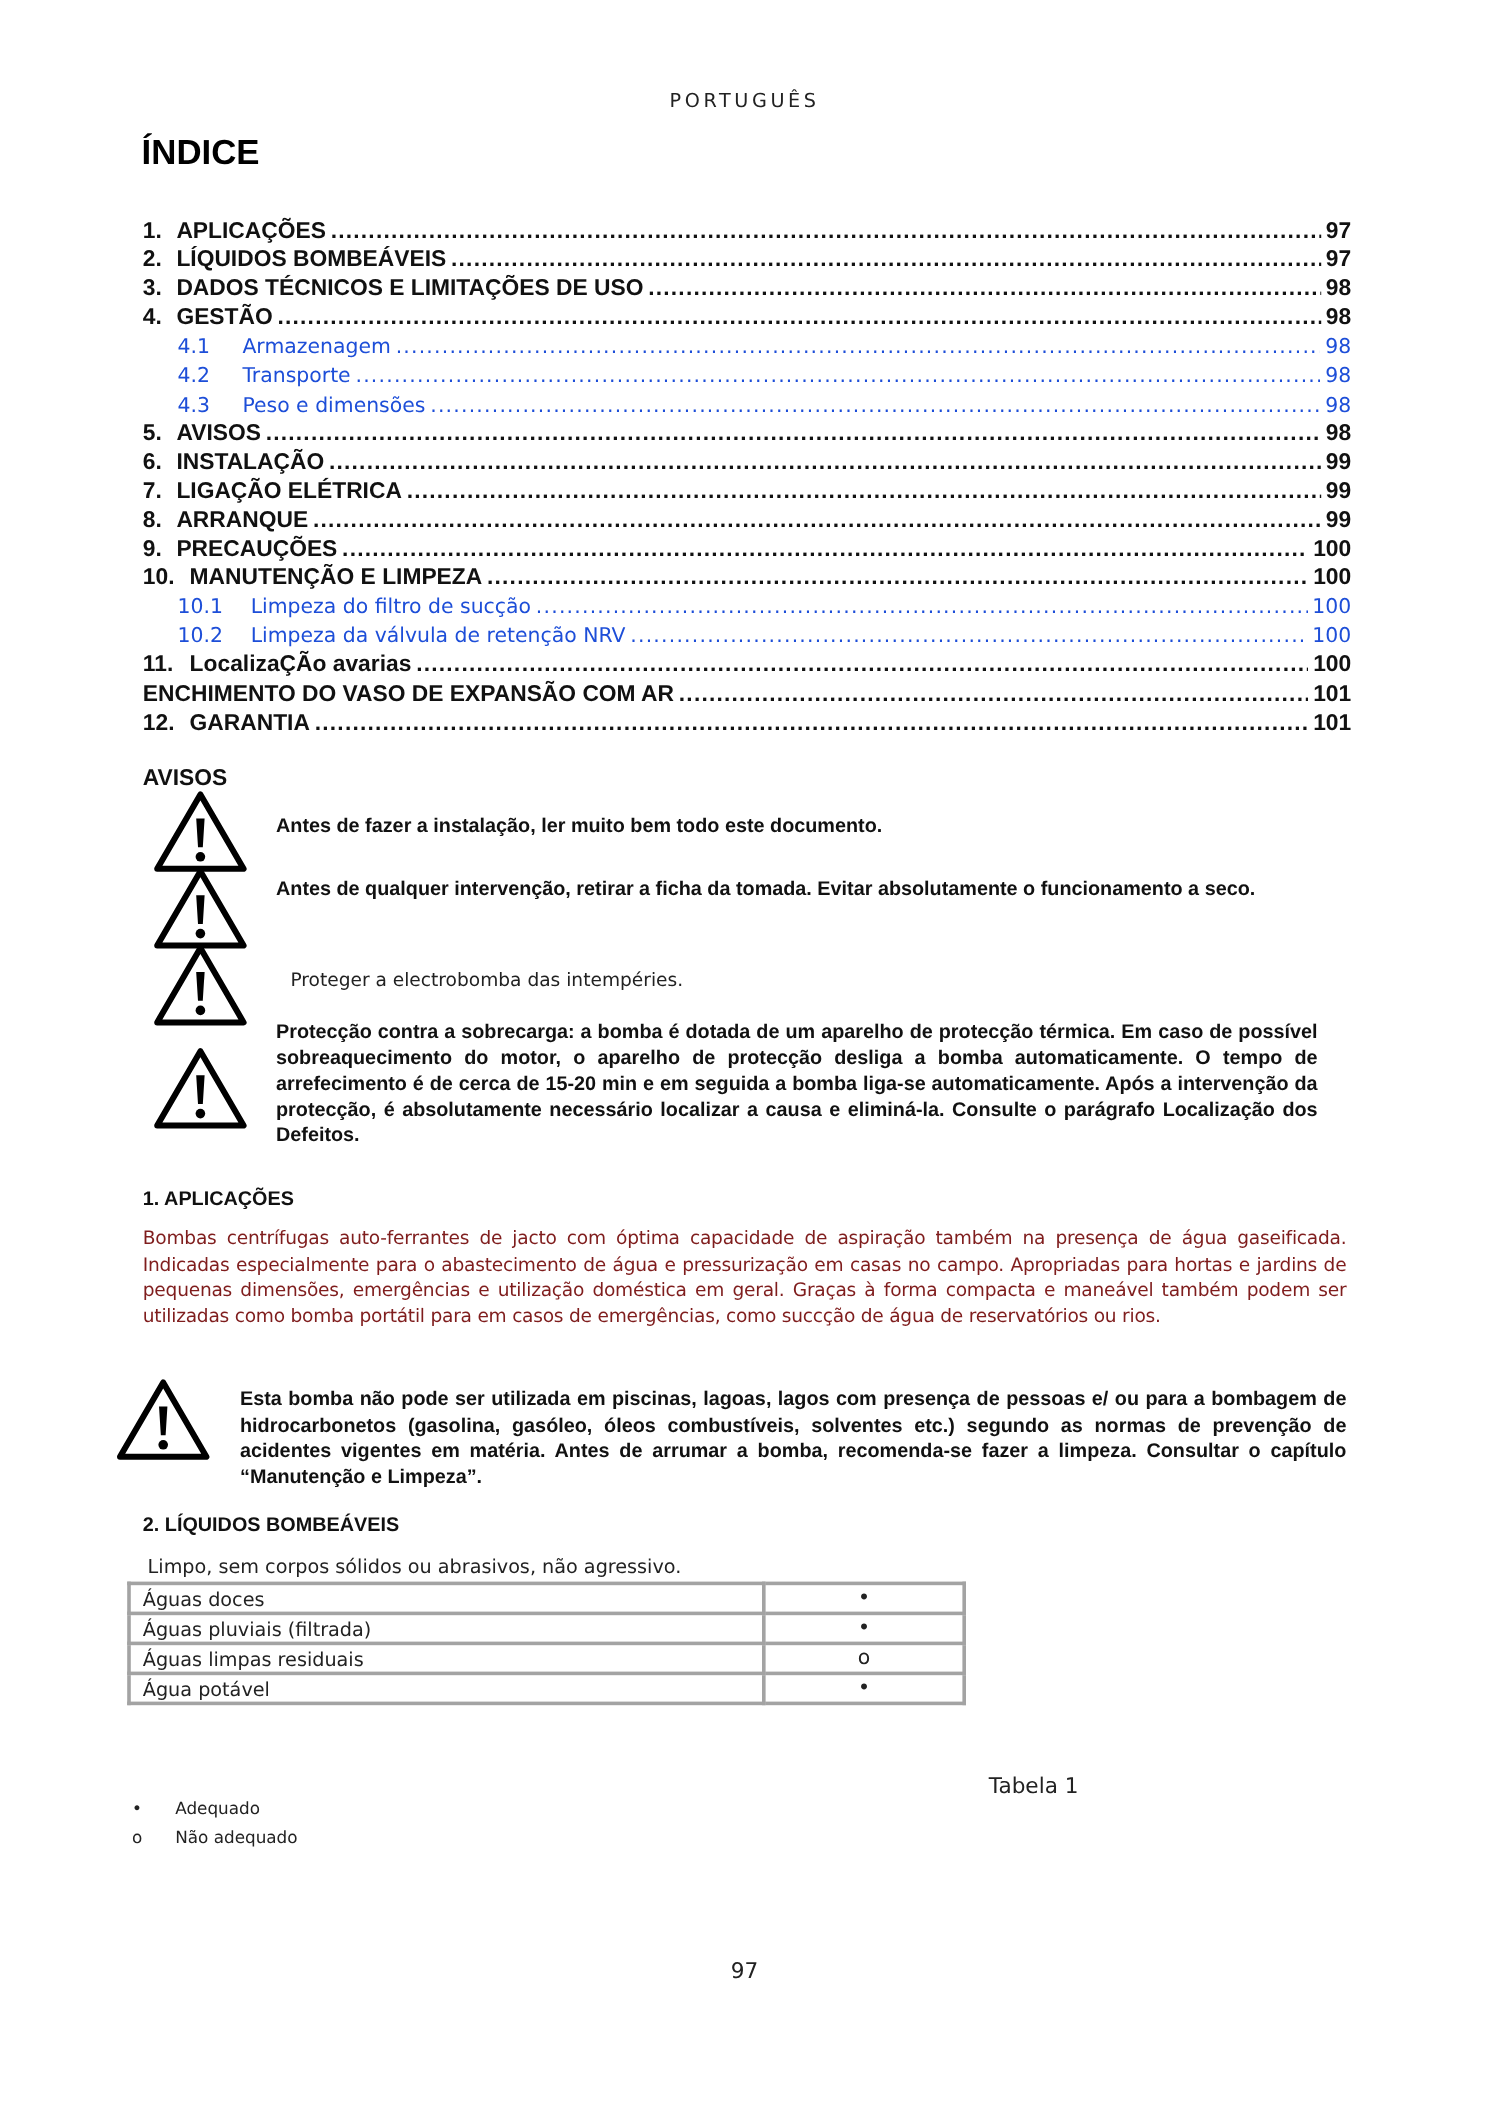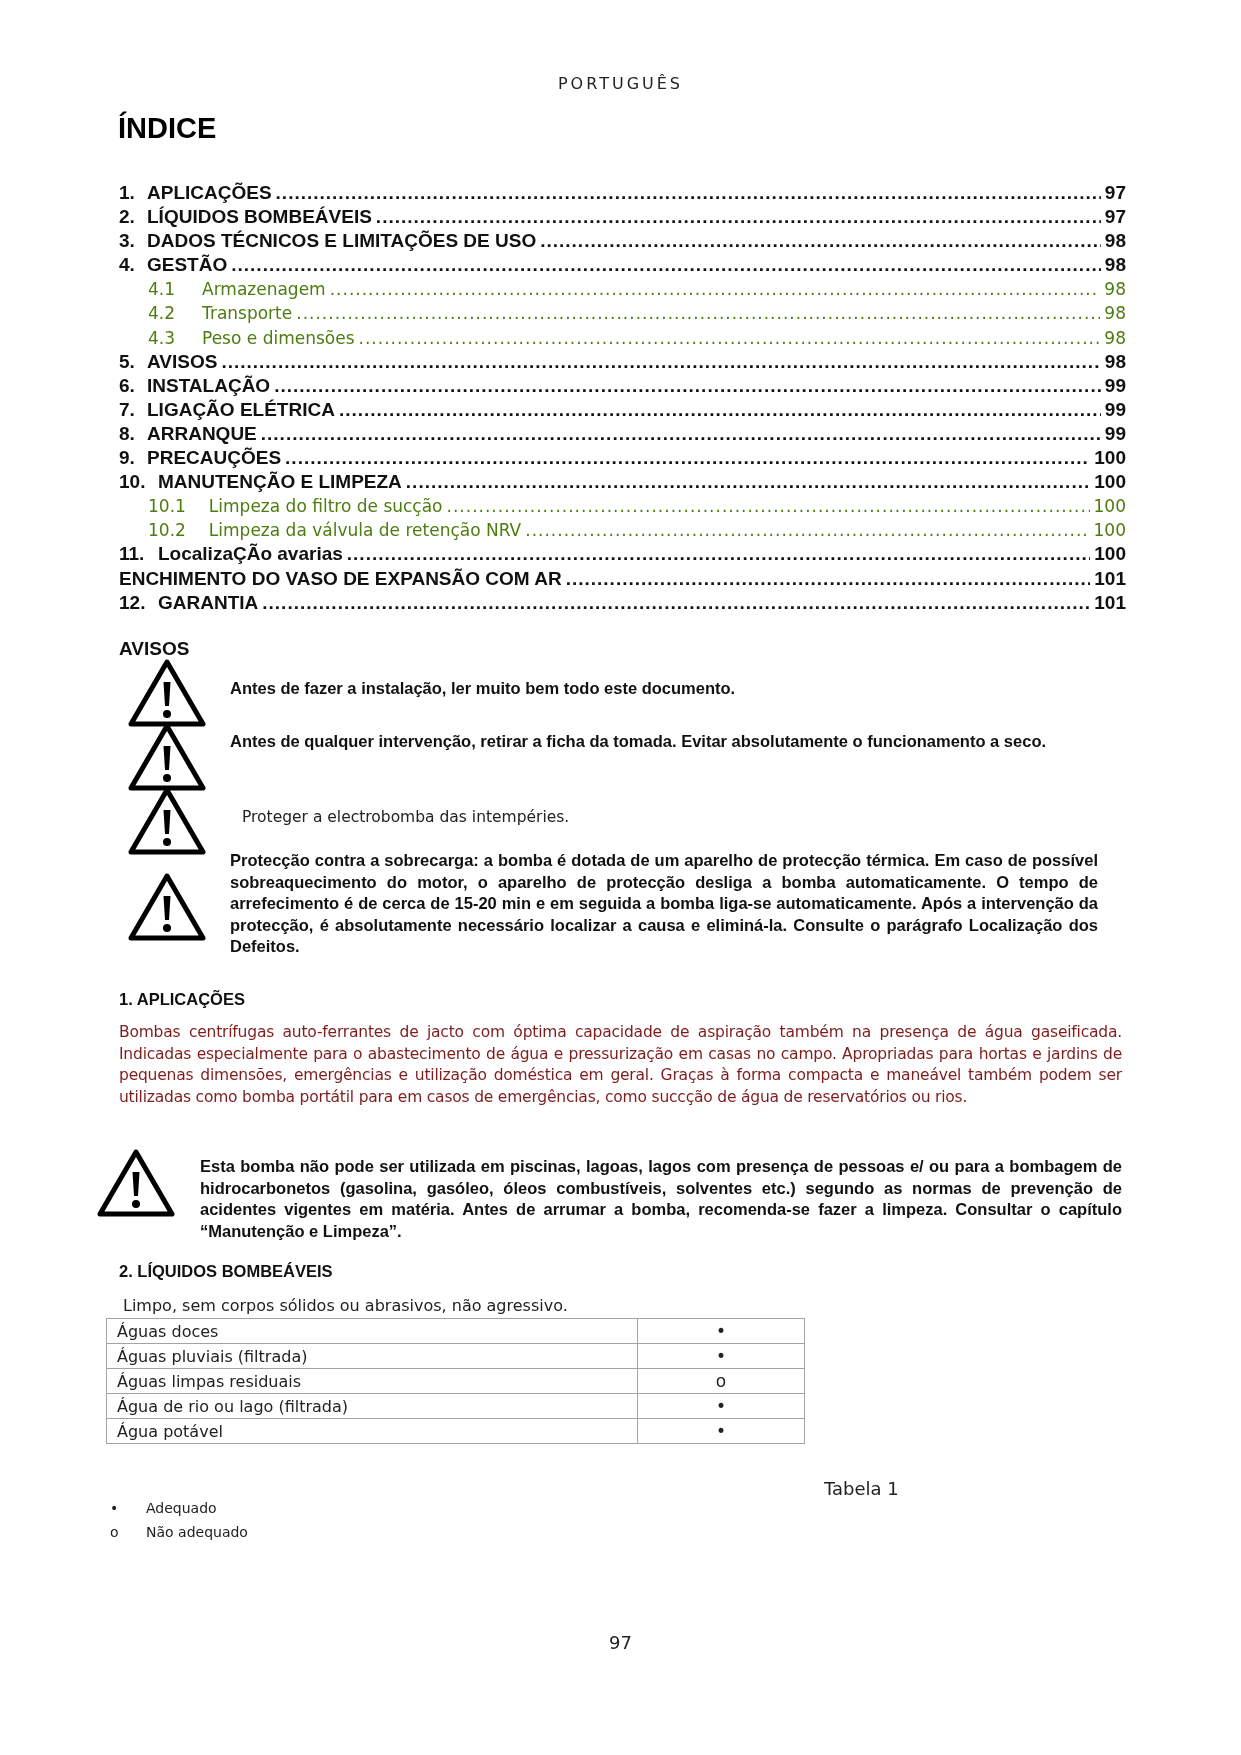--- a/index.html
+++ b/index.html
@@ -6,21 +6,21 @@
     html, body { width: 1241px; height: 1755px; background: #ffffff; }
     body { position: relative; color: #111; font-family: "Liberation Sans", sans-serif; overflow: hidden; }
 
     .lang { position: absolute; top: 74px; left: 0; width: 1241px; text-align: center;
       font-family: "DejaVu Sans", sans-serif; font-size: 16px; letter-spacing: 3px; color: #222; }
     .title { position: absolute; top: 112px; left: 118px; font-size: 29px; font-weight: bold; color: #000; }
 
     .toc { position: absolute; top: 181px; left: 119px; width: 1007px; }
     .toc-row { display: flex; align-items: baseline; height: 24.1px; line-height: 24px; white-space: nowrap; overflow: hidden; }
     .toc-row.main { font-family: "Liberation Sans", sans-serif; font-weight: bold; font-size: 19px; }
-    .toc-row.sub { font-family: "DejaVu Sans", sans-serif; font-size: 17px; font-weight: normal; color: #4d7c0f; padding-left: 29px; }
+    .toc-row.sub { font-family: "DejaVu Sans", sans-serif; font-size: 17px; font-weight: normal; color: #1d4ed8; padding-left: 29px; }
     .toc-row .num { display: inline-block; }
     .toc-row.main .num { min-width: 28px; }
     .toc-row.main .num.wide { min-width: 39px; }
     .toc-row.sub .num { min-width: 54px; }
     .toc-row.sub .num.tight { min-width: 0; margin-right: 23px; }
     .toc-row .dots { flex: 1; overflow: hidden; margin: 0 4px; letter-spacing: 1px; }
     .toc-row .dots::after { content: "........................................................................................................................................................................................................................................"; }
     .toc-row.main .dots::after { font-weight: bold; }
     .toc-row .page { text-align: right; }
 
@@ -35,21 +35,21 @@
 
     .para { position: absolute; left: 119px; width: 1003px; font-family: "DejaVu Sans", sans-serif;
       font-size: 15.5px; line-height: 21.5px; text-align: justify; color: #7f1d1d; letter-spacing: -0.2px; }
 
     .warn2-text { position: absolute; left: 200px; width: 922px; top: 1156px; font-size: 16.5px;
       line-height: 21.5px; font-weight: bold; text-align: justify; }
 
     .intro { position: absolute; left: 123px; top: 1296px; font-family: "DejaVu Sans", sans-serif; font-size: 16px; color: #222; }
 
     table.liq { position: absolute; left: 106px; top: 1318px; width: 699px; border-collapse: collapse; }
-    table.liq td { border: 1px solid #a3a3a3; height: 25px; font-family: "DejaVu Sans", sans-serif; font-size: 16px; color: #222; padding: 0 10px; }
+    table.liq td { border: 3px solid #a3a3a3; height: 25px; font-family: "DejaVu Sans", sans-serif; font-size: 16px; color: #222; padding: 0 10px; }
     table.liq td.mark { width: 167px; text-align: center; font-size: 17px; }
     .tabela-label { position: absolute; left: 824px; top: 1478px; font-family: "DejaVu Sans", sans-serif; font-size: 18px; color: #222; }
 
     .legend { position: absolute; left: 110px; font-family: "DejaVu Sans", sans-serif; font-size: 14px; color: #222; display: flex; }
     .legend .sym { width: 36px; }
 
     .page-num { position: absolute; top: 1632px; left: 0; width: 1241px; text-align: center; font-family: "DejaVu Sans", sans-serif; font-size: 18px; color: #222; }
   </style>
 </head>
 <body>
@@ -214,24 +214,20 @@
         <td>Águas doces</td>
         <td class="mark">•</td>
       </tr>
   <tr>
         <td>Águas pluviais (filtrada)</td>
         <td class="mark">•</td>
       </tr>
   <tr>
         <td>Águas limpas residuais</td>
         <td class="mark">o</td>
-      </tr>
-  <tr>
-        <td>Água de rio ou lago (filtrada)</td>
-        <td class="mark">•</td>
       </tr>
   <tr>
         <td>Água potável</td>
         <td class="mark">•</td>
       </tr>
 </tbody>
   </table>
 <div class="tabela-label">Tabela 1</div>
 
 <div class="legend" style="top:1500px;">

